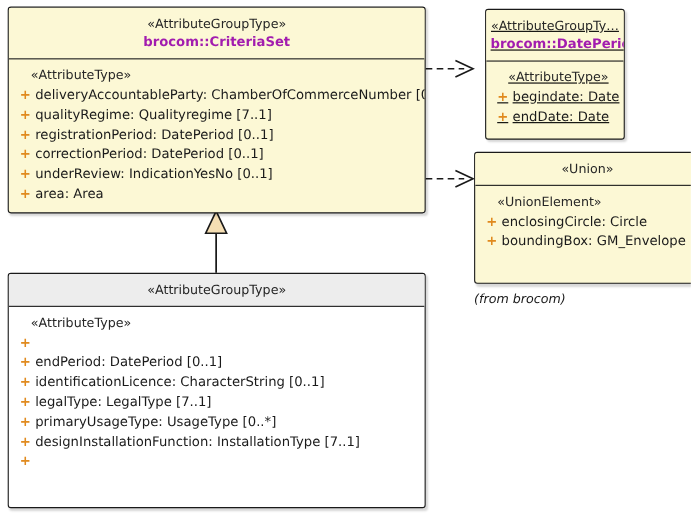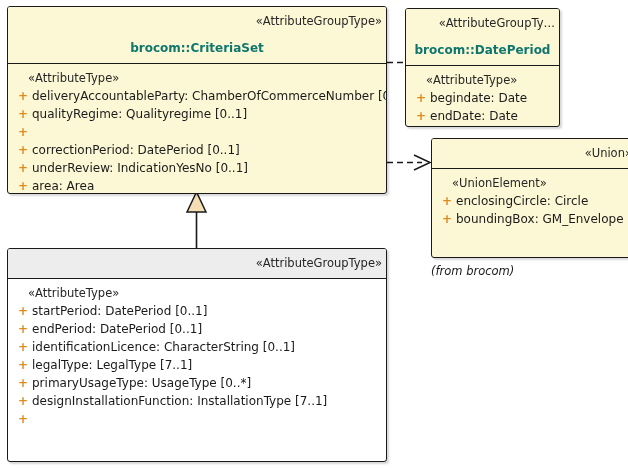--- a/index.html
+++ b/index.html
@@ -48,28 +48,27 @@
   .class-header.grey {
     background: #EDEDED;
   }
   .stereotype {
     font-size: 11.5px;
     color: #262626;
     line-height: 15px;
     white-space: nowrap;
     overflow: hidden;
     text-overflow: ellipsis;
-    text-align: right;
   }
   .class-name {
     font-size: 12px;
     font-weight: bold;
-    color: #0f766e;
+    color: #a21caf;
     line-height: 16px;
-    margin-top: 11px;
+    margin-top: 1px;
     white-space: nowrap;
   }
 
   .class-body {
     box-sizing: border-box;
     padding: 6px 6px 7px 6px;
   }
   .body-stereotype {
     font-size: 11.5px;
     color: #262626;
@@ -148,41 +147,42 @@
       <div class="class-name">brocom::CriteriaSet</div>
     </div>
     <div class="class-body">
       <div class="body-stereotype">«AttributeType»</div>
       <div class="attr-row">
         <span class="attr-vis">+</span>
         <span class="attr-text">deliveryAccountableParty: ChamberOfCommerceNumber [0..1]</span>
       </div>
       <div class="attr-row">
         <span class="attr-vis">+</span>
-        <span class="attr-text">qualityRegime: Qualityregime [0..1]</span>
-      </div>
-      <div class="attr-row">
-        <span class="attr-vis">+</span>
+        <span class="attr-text">qualityRegime: Qualityregime [7..1]</span>
+      </div>
+      <div class="attr-row">
+        <span class="attr-vis">+</span>
+        <span class="attr-text">registrationPeriod: DatePeriod [0..1]</span>
       </div>
       <div class="attr-row">
         <span class="attr-vis">+</span>
         <span class="attr-text">correctionPeriod: DatePeriod [0..1]</span>
       </div>
       <div class="attr-row">
         <span class="attr-vis">+</span>
         <span class="attr-text">underReview: IndicationYesNo [0..1]</span>
       </div>
       <div class="attr-row">
         <span class="attr-vis">+</span>
         <span class="attr-text">area: Area</span>
       </div>
     </div>
   </div>
 
-  <div class="uml-class" id="class-date-period" style="left:405px; top:8px; width:155px; height:119px;">
+  <div class="uml-class" id="class-date-period" style="left:441px; top:8px; width:127px; height:119px;text-decoration:underline;">
     <div class="class-header">
       <div class="stereotype">«AttributeGroupTy…</div>
       <div class="class-name">brocom::DatePeriod</div>
     </div>
     <div class="class-body">
       <div class="body-stereotype">«AttributeType»</div>
       <div class="attr-row">
         <span class="attr-vis">+</span>
         <span class="attr-text">begindate: Date</span>
       </div>
@@ -213,21 +213,20 @@
   <div class="pkg-caption" style="left:431px; top:264px; width:183px;">(from brocom)</div>
 
   <div class="uml-class white-body" id="class-guf-criteria-set" style="left:7px; top:248px; width:380px; height:214px;">
     <div class="class-header grey">
       <div class="stereotype">«AttributeGroupType»</div>
     </div>
     <div class="class-body">
       <div class="body-stereotype">«AttributeType»</div>
       <div class="attr-row">
         <span class="attr-vis">+</span>
-        <span class="attr-text">startPeriod: DatePeriod [0..1]</span>
       </div>
       <div class="attr-row">
         <span class="attr-vis">+</span>
         <span class="attr-text">endPeriod: DatePeriod [0..1]</span>
       </div>
       <div class="attr-row">
         <span class="attr-vis">+</span>
         <span class="attr-text">identificationLicence: CharacterString [0..1]</span>
       </div>
       <div class="attr-row">

